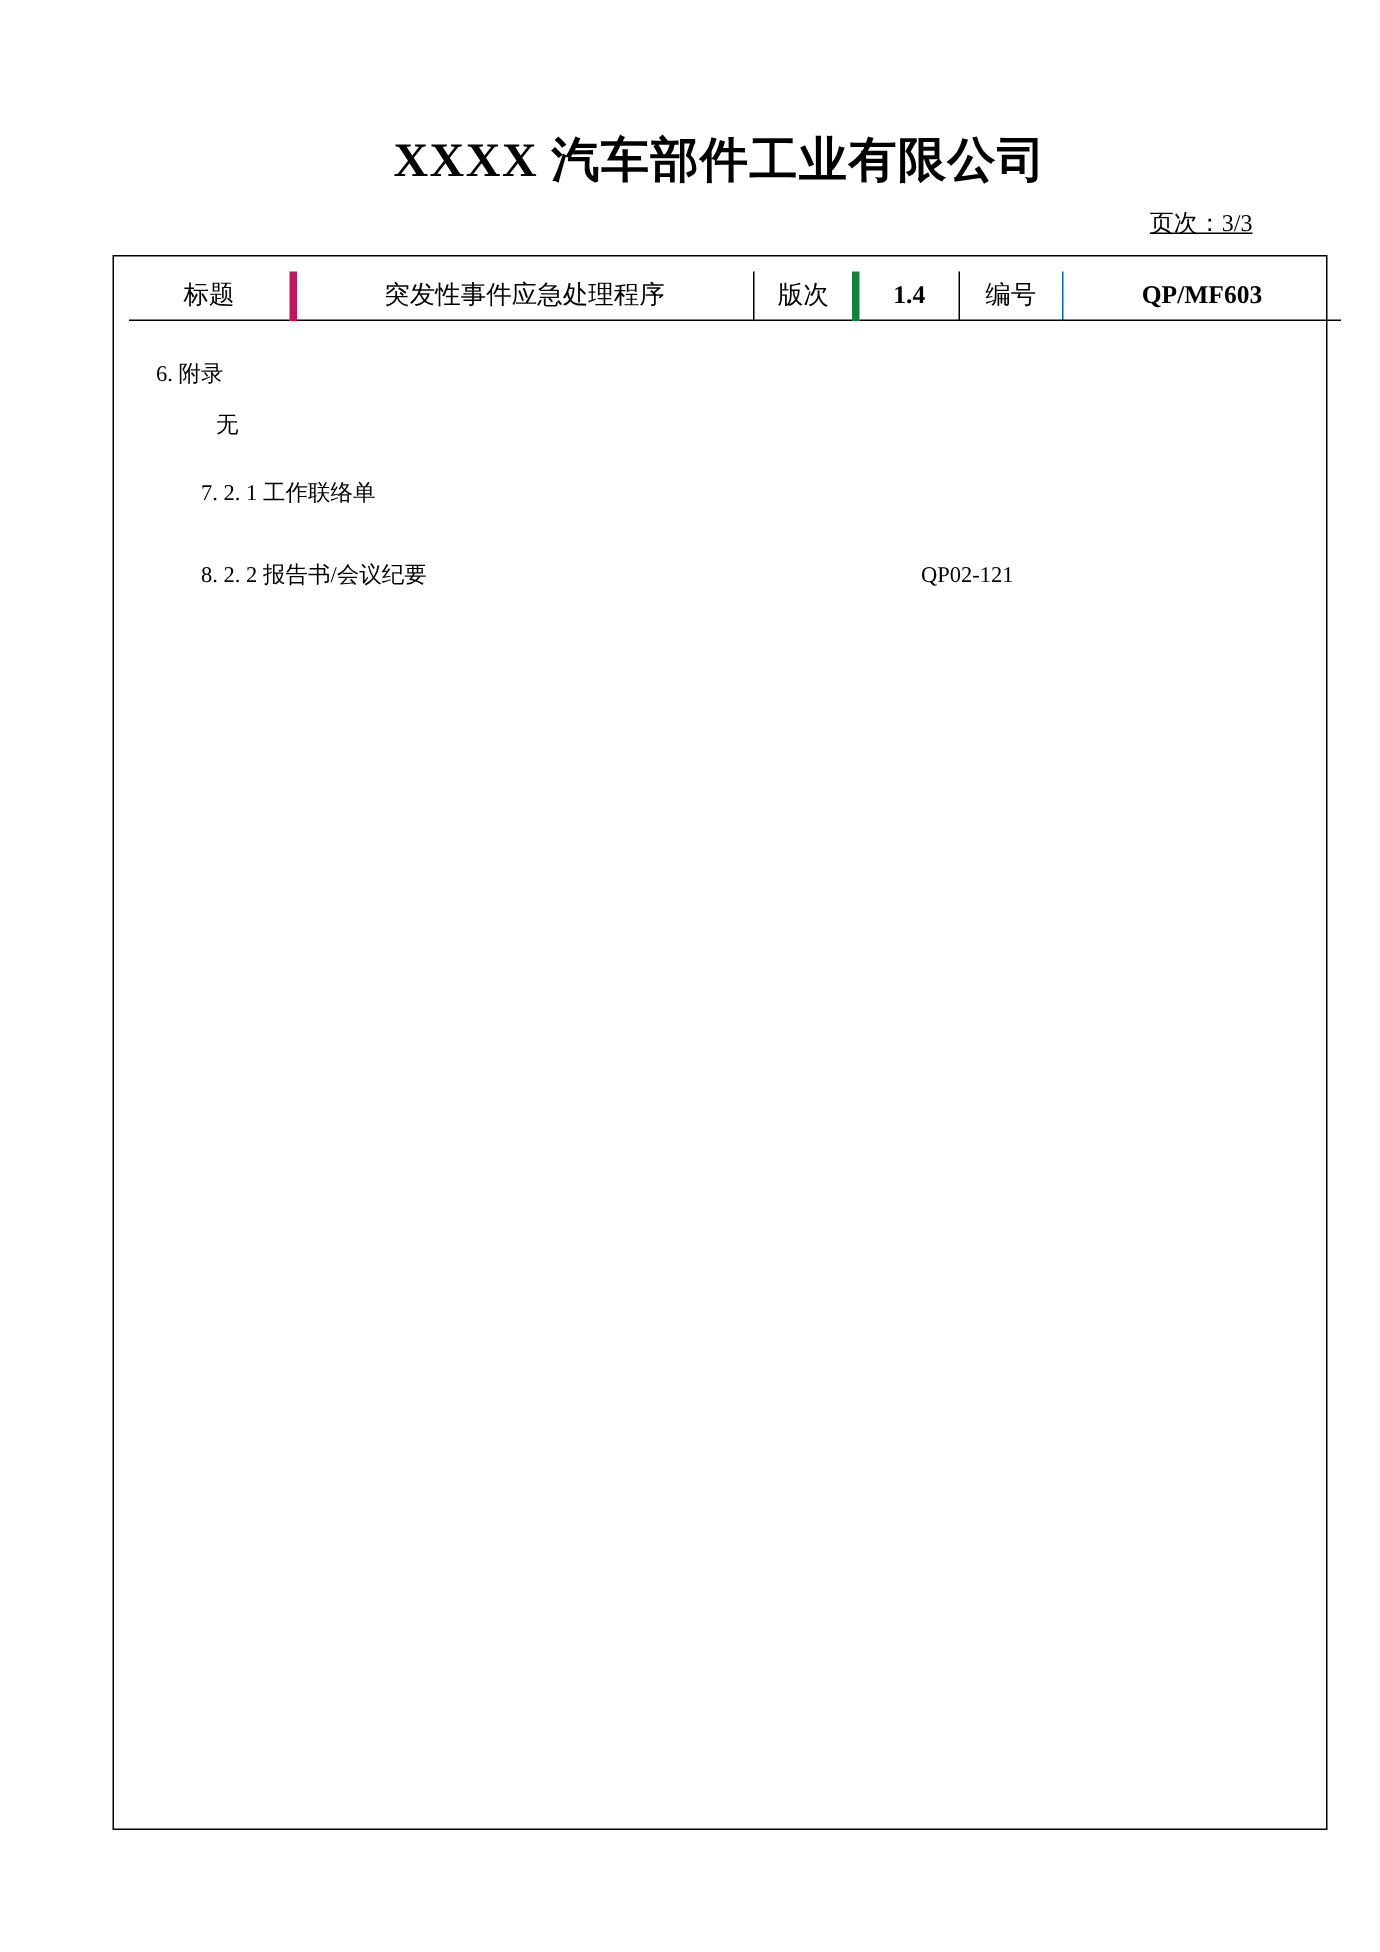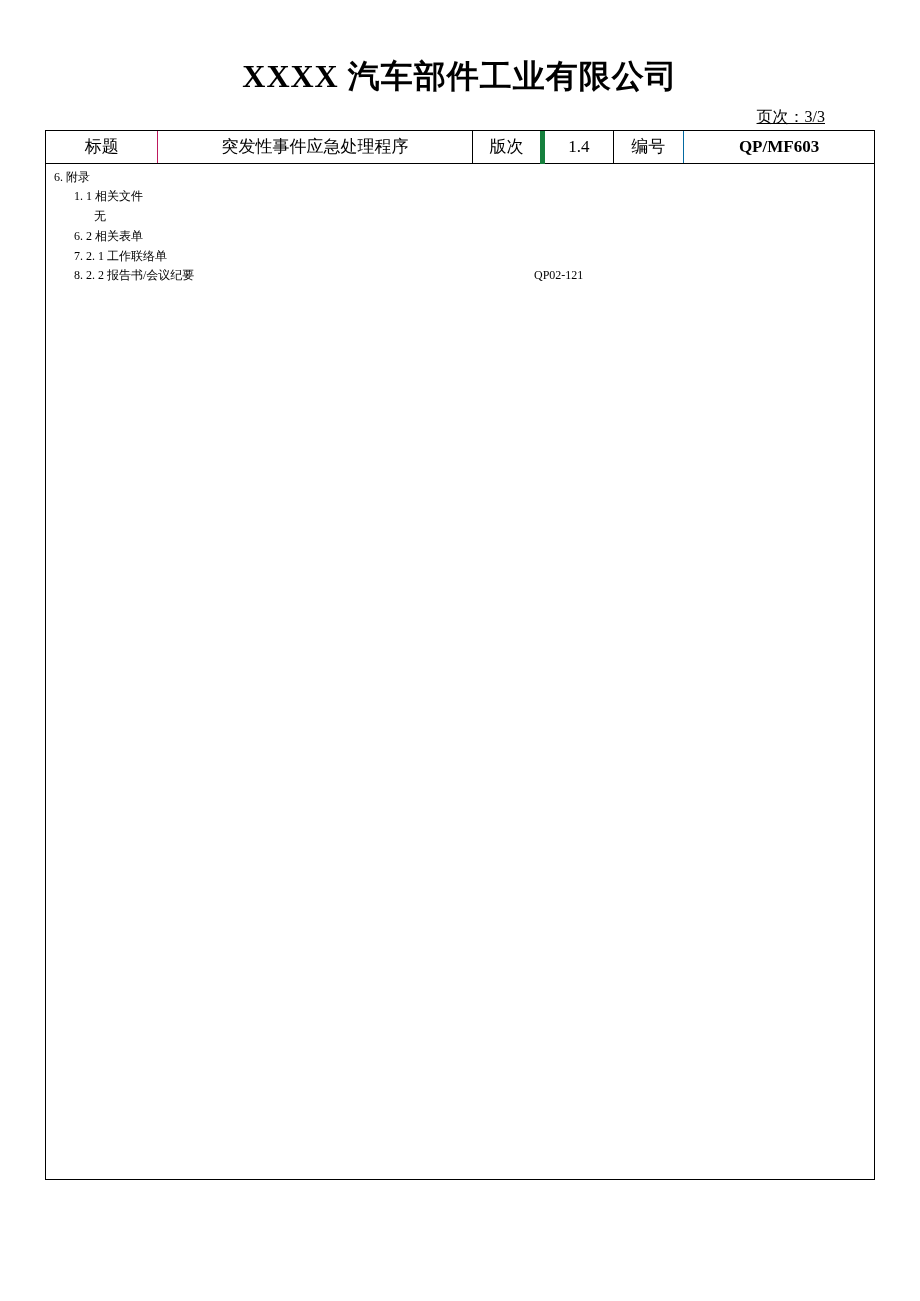--- a/index.html
+++ b/index.html
@@ -1,16 +1,16 @@
 <!DOCTYPE html>
 <html><head>
   <meta charset="utf-8">
   <style>
     * {
-      margin: 0;
+      margin: 10px;
       padding: 0;
       box-sizing: border-box;
     }
     body {
       background: #fff;
       font-family: "SimSun", "宋体", serif;
       width: 920px;
       height: 1301px;
       padding: 55px 45px 50px 45px;
     }
@@ -39,29 +39,29 @@
       table-layout: fixed;
     }
     .header-table td {
       border-bottom: 1px solid #000;
       padding: 4px 6px;
       font-size: 17px;
       text-align: center;
       vertical-align: middle;
       height: 32px;
     }
-    .col-title-label { width: 13.5%; border-right: 1px solid #be185d; }
+    .col-title-label { width: 13.5%; border-right: 5px solid #be185d; }
     .col-title-value { width: 38%; border-right: 1px solid #000; }
     .col-version-label { width: 8.5%; border-right: 5px solid #15803d; }
-    .col-version-value { width: 8.5%; border-right: 1px solid #000; font-weight: normal; font-family: "Times New Roman", serif; }
+    .col-version-value { width: 8.5%; border-right: 1px solid #000; font-weight: bold; font-family: "Times New Roman", serif; }
     .col-number-label { width: 8.5%; border-right: 1px solid #0369a1; }
     .col-number-value { width: 23%; font-weight: bold; font-family: "Times New Roman", serif; }
     .body-content {
       padding: 4px 8px;
-      font-size: 12px;
+      font-size: 15px;
       line-height: 1.65;
     }
     .line-0 { padding-left: 0; }
     .line-1 { padding-left: 20px; }
     .line-2 { padding-left: 40px; }
     .two-col {
       display: flex;
     }
     .two-col .left {
       width: 460px;
@@ -85,23 +85,21 @@
       <td class="col-version-label">版次</td>
       <td class="col-version-value">1.4</td>
       <td class="col-number-label">编号</td>
       <td class="col-number-value">QP/MF603</td>
     </tr>
   </tbody>
     </table>
 
   <div class="body-content">
     <div class="line-0">6. 附录</div>
-    <div class="line-1">1. 1 相关文件</div>
     <div class="line-2">无</div>
-    <div class="line-1">6. 2 相关表单</div>
     <div class="two-col line-1">
       <div class="left">7. 2. 1 工作联络单</div>
     </div>
     <div class="two-col line-1">
       <div class="left">8. 2. 2 报告书/会议纪要</div>
       <div class="right">QP02-121</div>
     </div>
   </div>
 </div>
 

